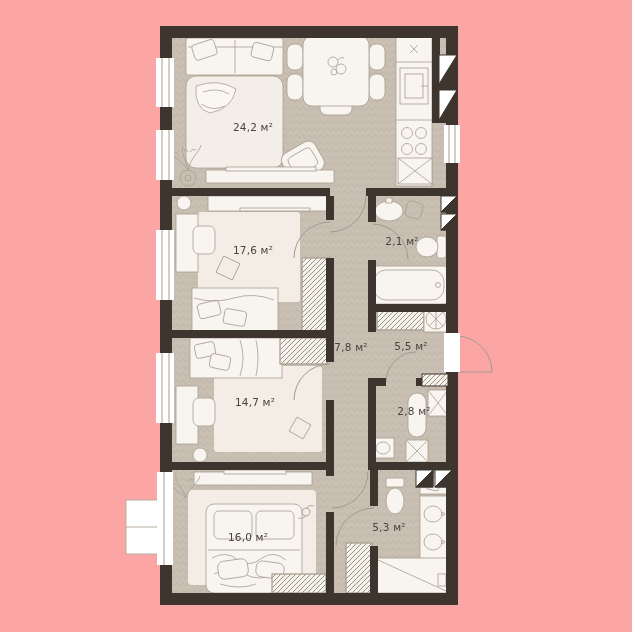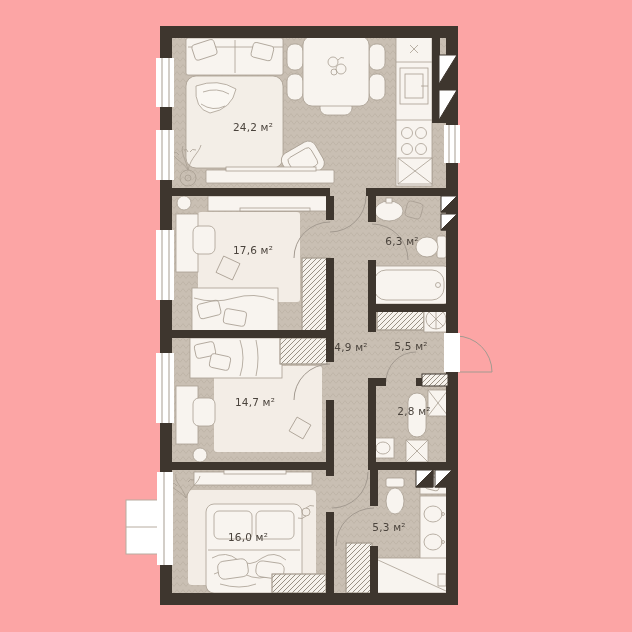--- a/index.html
+++ b/index.html
@@ -329,21 +329,21 @@
       <polygon points="452,470 452,487 435,487" fill="#3E362E"></polygon>
     </g>
     <g>
       <rect x="422" y="374" width="26" height="12" fill="url(#hatch)"></rect>
     </g>
   </g>
 </svg>
 
 <div class="rlabel" style="left:253px;top:127px">24,2 м²</div>
 <div class="rlabel" style="left:253px;top:250px">17,6 м²</div>
-<div class="rlabel" style="left:402px;top:241px">6,3 м²</div>
-<div class="rlabel" style="left:351px;top:347px">4,9 м²</div>
+<div class="rlabel" style="left:402px;top:241px">2,1 м²</div>
+<div class="rlabel" style="left:351px;top:347px">7,8 м²</div>
 <div class="rlabel" style="left:411px;top:346px">5,5 м²</div>
 <div class="rlabel" style="left:255px;top:402px">14,7 м²</div>
 <div class="rlabel" style="left:414px;top:411px">2,8 м²</div>
 <div class="rlabel" style="left:248px;top:537px">16,0 м²</div>
 <div class="rlabel" style="left:389px;top:527px">5,3 м²</div>
 
 </div>
 
 </body></html>

